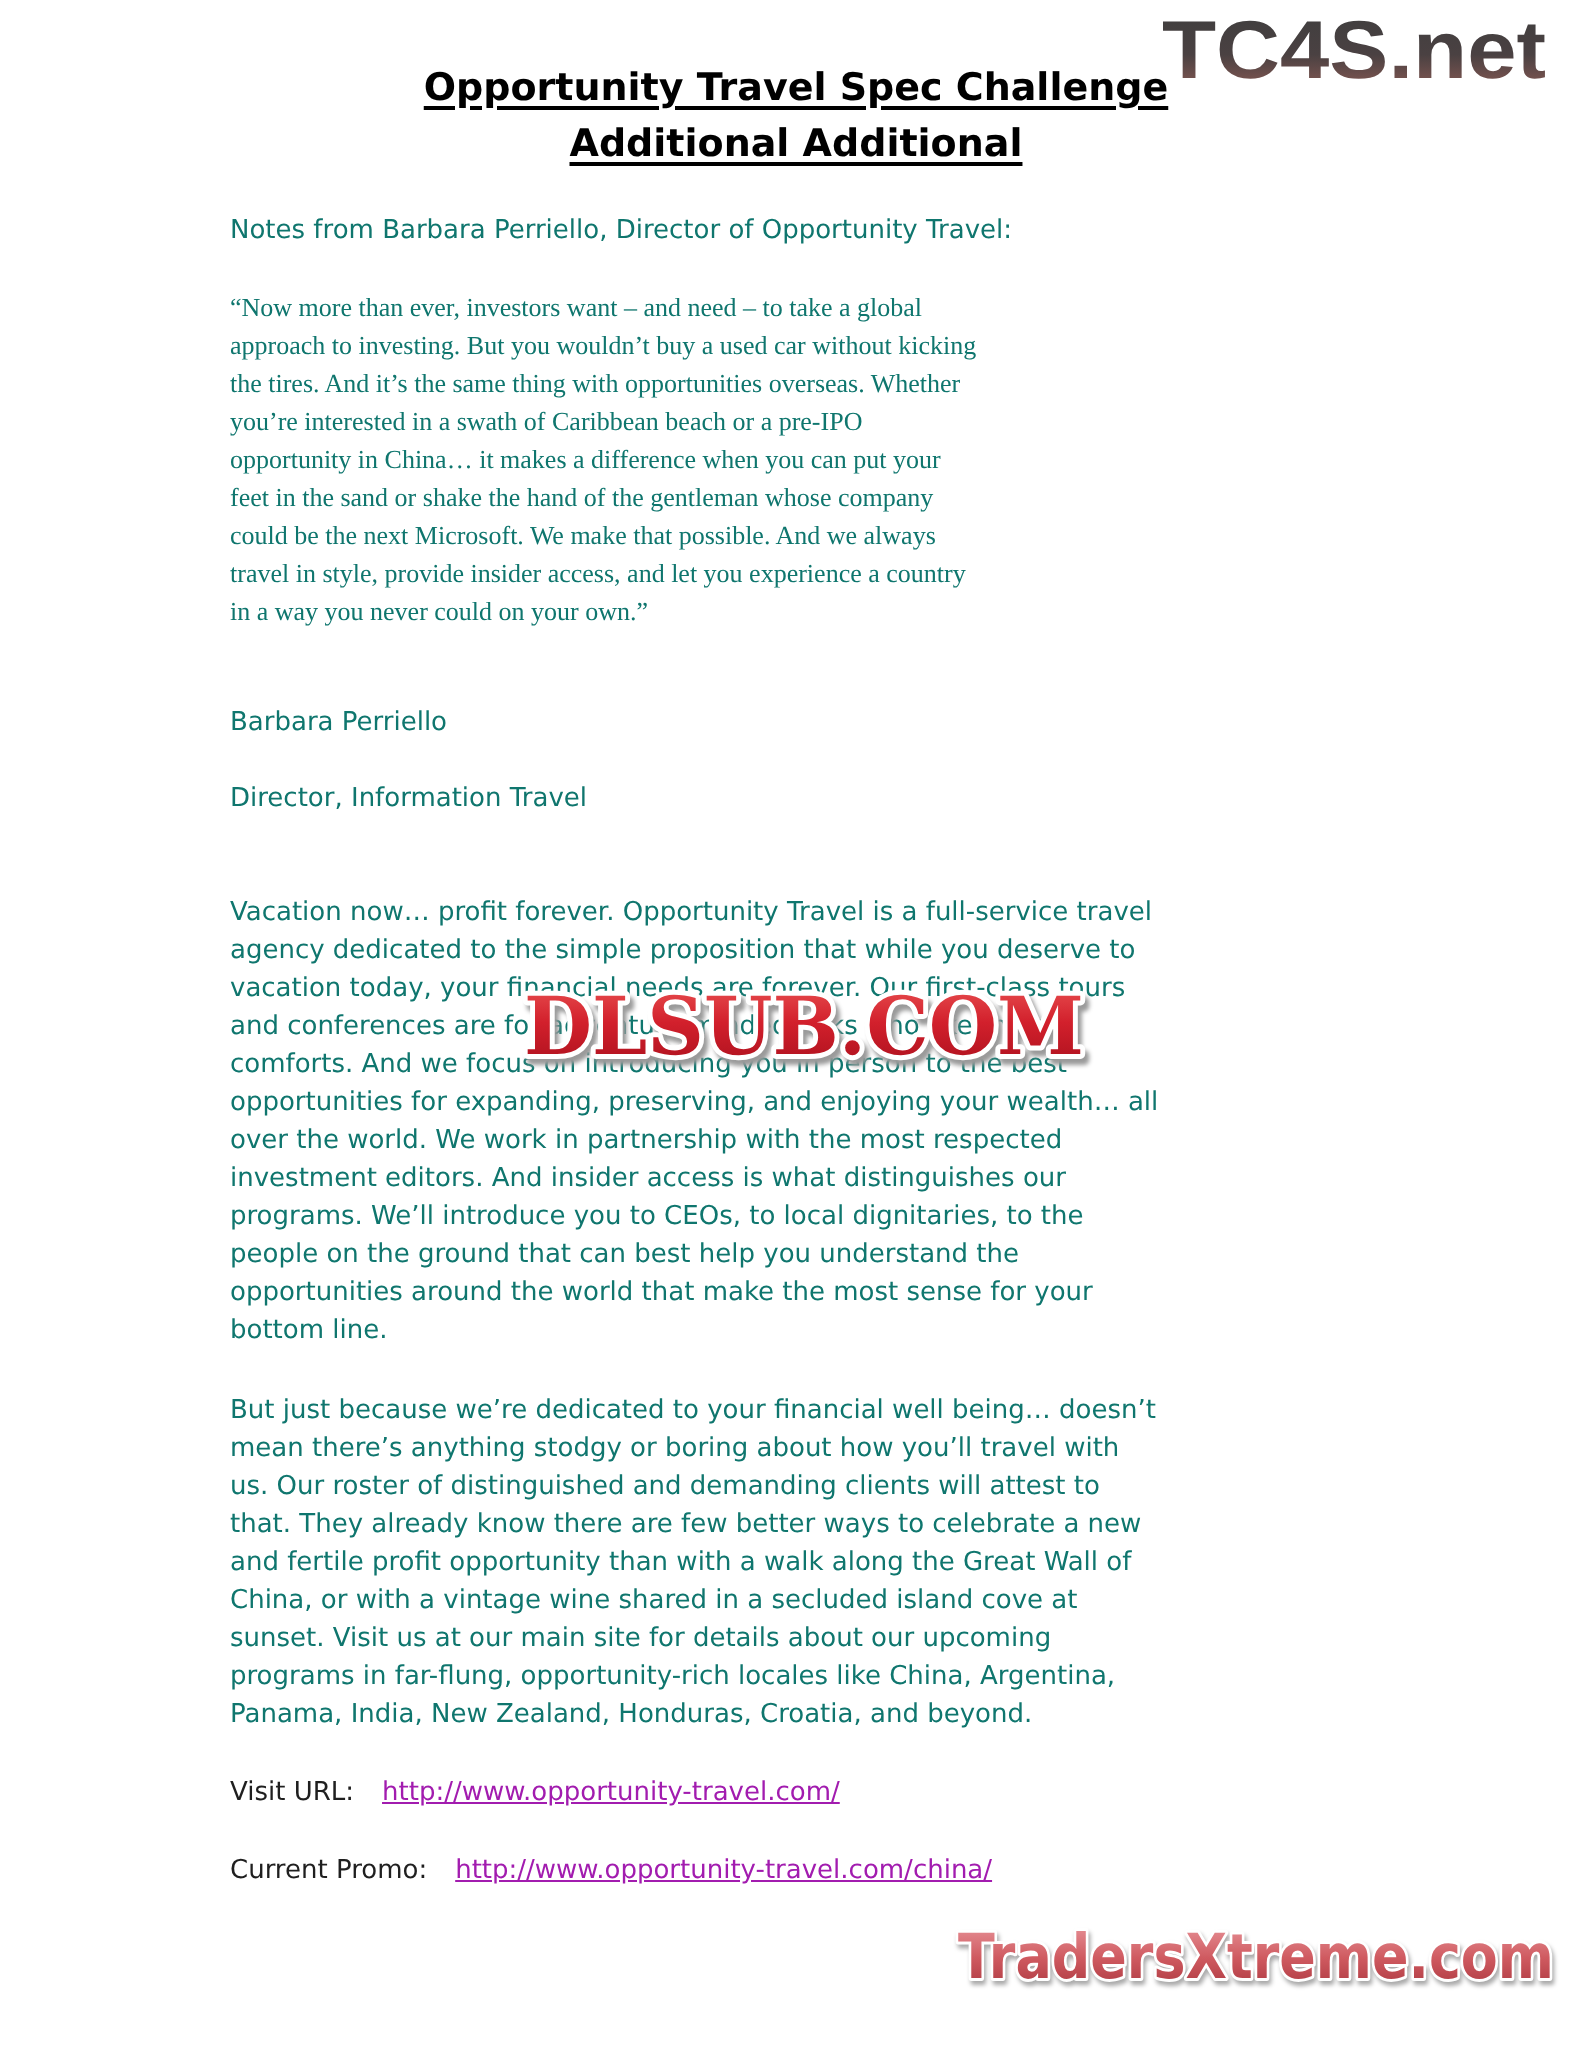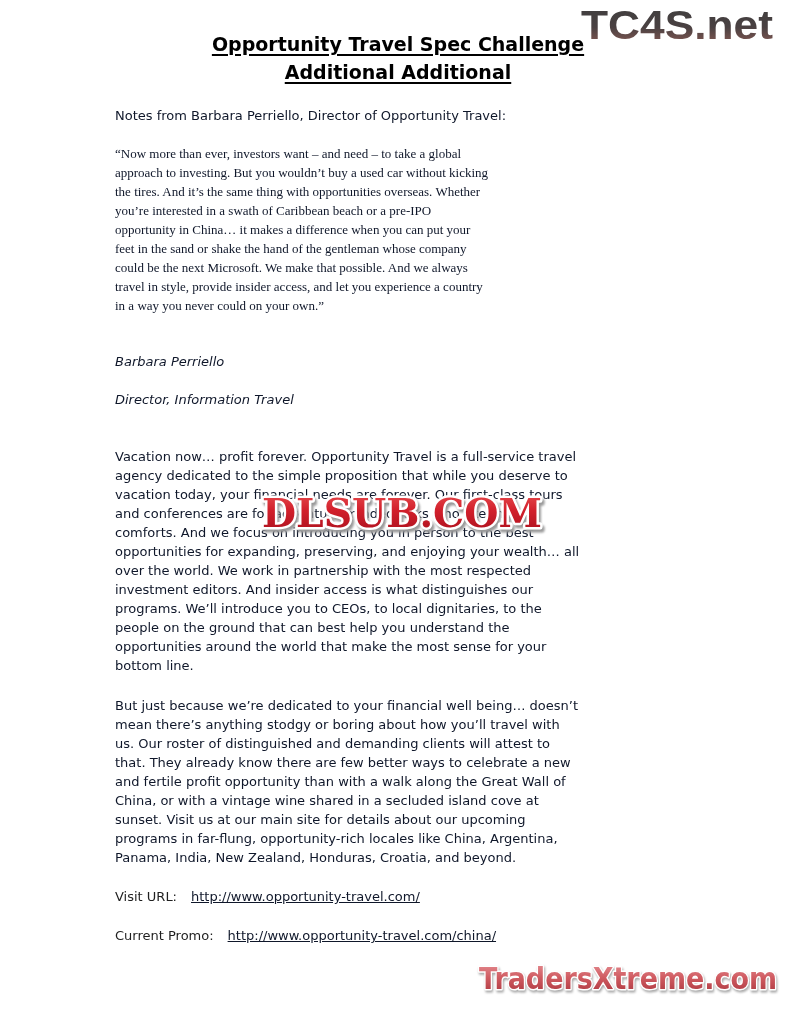--- a/index.html
+++ b/index.html
@@ -26,32 +26,32 @@
   }
   .doc-title .tline {
     text-decoration: underline;
     text-decoration-thickness: 2px;
     text-underline-offset: 3px;
   }
   .para {
     font-size: 13px;
     line-height: 19px;
     white-space: pre-line;
-    color: #0f172a;
+    color: #0f766e;
   }
   .intro   { margin-top: 20px; }
   .quote   { margin-top: 19px; font-family: Liberation Serif, serif; }
-  .sig     { margin-top: 18px; font-style: italic; }
+  .sig     { margin-top: 18px; }
   .para1   { margin-top: 19px; }
   .para2   { margin-top: 21px; }
   .linkrow { margin-top: 20px; font-size: 13px; line-height: 19px; }
   .linkrow + .linkrow { }
   .linkrow a {
     margin-left: 14px;
-    color: #0f172a;
+    color: #a21caf;
     text-decoration: underline;
     cursor: pointer;
   }
   .tc4s-logo {
     position: absolute;
     top: 2px;
     right: 15px;
   }
   .watermark {
     position: absolute;

